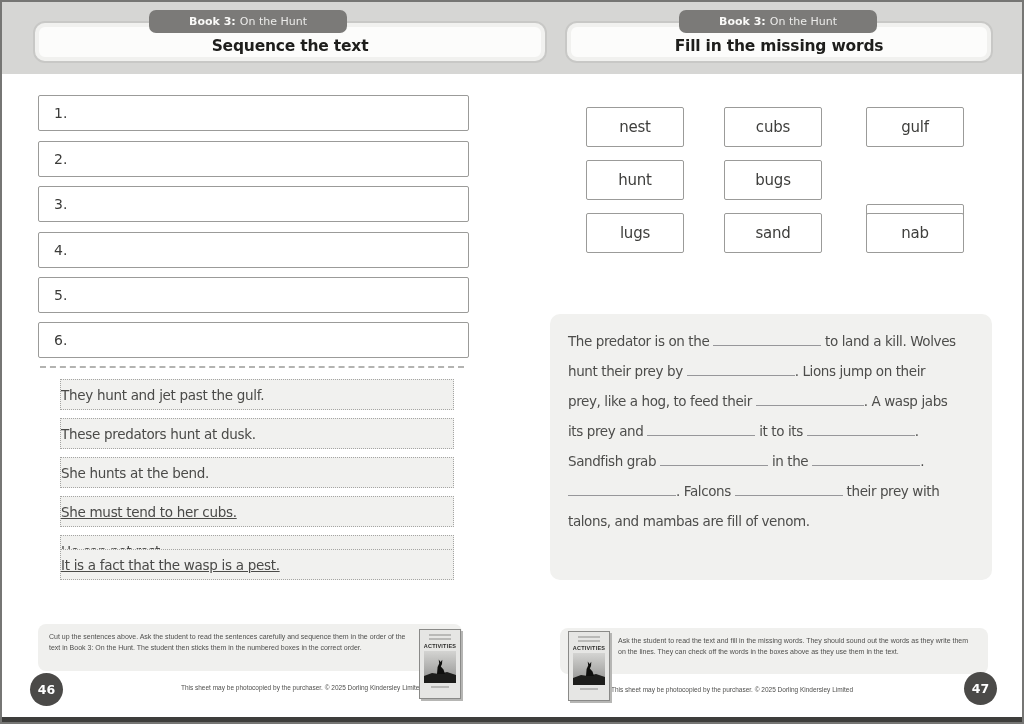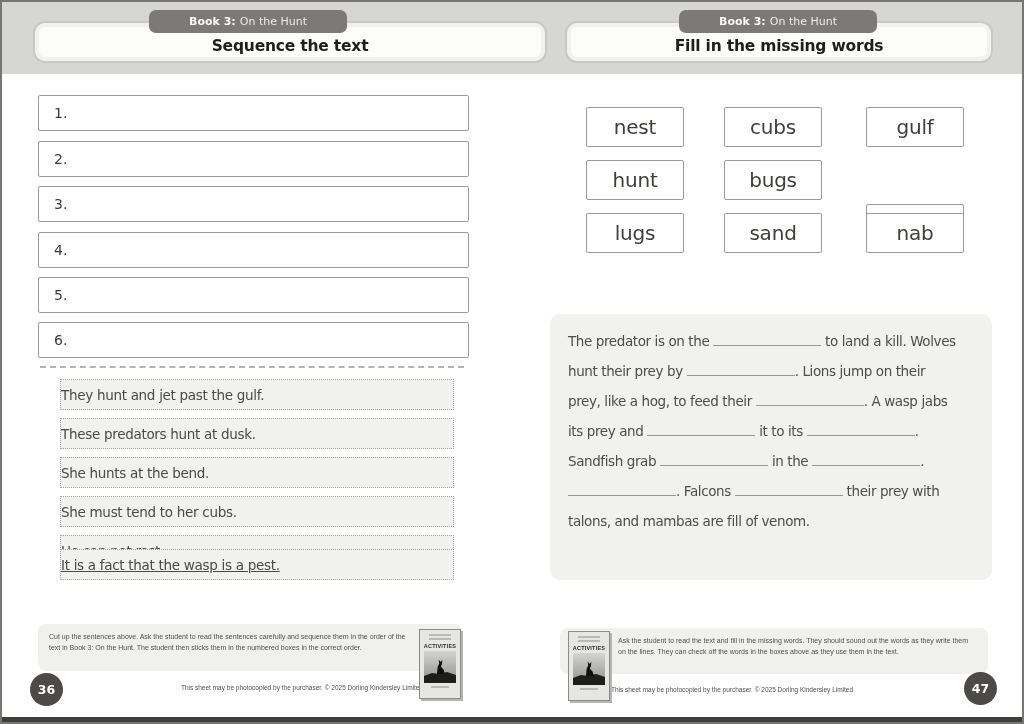--- a/index.html
+++ b/index.html
@@ -32,21 +32,21 @@
   .numbox span{padding-left:15px;font-size:14px;color:#3b3b39;}
   .dashline{position:absolute;left:38px;top:364px;width:424px;border-top:2px dashed #b3b3b1;}
   .strip{
     position:absolute;left:58px;width:394px;height:31px;background:#f1f1ef;
     border:1px dotted #a5a5a3;display:flex;align-items:center;
     font-size:13.5px;letter-spacing:-0.3px;color:#4a4a48;white-space:nowrap;
   }
   .word-card{
     position:absolute;width:98px;height:40px;background:#ffffff;
     border:1.5px solid #9b9b99;border-radius:2px;display:flex;align-items:center;
-    justify-content:center;font-size:20px;color:#3e3e3c;letter-spacing:-0.2px;
+    justify-content:center;font-size:15px;color:#3e3e3c;letter-spacing:-0.2px;
   }
   .para-panel{
     position:absolute;left:548px;top:312px;width:442px;height:266px;
     background:#f1f1ef;border-radius:10px;padding:12px 18px;
   }
   .fline{
     height:30px;line-height:30px;font-size:13.5px;letter-spacing:-0.4px;
     color:#4d4d4b;white-space:nowrap;
   }
   .fblank{
@@ -122,21 +122,21 @@
       </div>
       <div class="numbox" style="top: 320px;">
         <span>6.</span>
       </div>
     </div>
   <div class="dashline"></div>
   <div>
       <div class="strip" style="top: 377px;">They hunt and jet past the gulf.</div>
       <div class="strip" style="top: 416px;">These predators hunt at dusk.</div>
       <div class="strip" style="top: 455px;">She hunts at the bend.</div>
-      <div class="strip" style="top: 494px;">She must tend to her cubs.</div>
+      <div class="strip" style="top: 494px; text-decoration: underline;">She must tend to her cubs.</div>
       <div class="strip" style="top: 533px;">He can not rest.</div>
       <div class="strip" style="top: 547px; text-decoration: underline;">It is a fact that the wasp is a pest.</div>
     </div>
 
   <div>
       <div class="word-card" style="left: 584px; top: 105px;">nest</div>
       <div class="word-card" style="left: 722px; top: 105px;">cubs</div>
       <div class="word-card" style="left: 864px; top: 105px;">gulf</div>
       <div class="word-card" style="left: 584px; top: 158px;">hunt</div>
       <div class="word-card" style="left: 722px; top: 158px;">bugs</div>
@@ -168,21 +168,21 @@
           <stop offset="0" stop-color="#d4d4d2"></stop>
             <stop offset="1" stop-color="#8f8f8d"></stop>
         </linearGradient>
       </defs>
       <rect width="32" height="32" fill="url(#skyL)"></rect>
       <path d="M0 25 L8 22 L15 23 L23 21 L32 24 L32 32 L0 32 Z" fill="#1d1d1b"></path>
       <path d="M13 23 L13.6 16 L15.2 12.5 L14.7 8.5 L16.6 11 L18.3 8.8 L18 13 L16.8 15.5 L19.5 18.5 L21 23 Z" fill="#0f0f0d"></path>
     </svg>
     <div class="cov-foot"></div>
   </div>
-  <div class="page-circle" style="left:28px;top:671px;">36</div>
+  <div class="page-circle" style="left:28px;top:671px;">46</div>
   <div class="copyright" style="left:110px;top:682px;width:380px;">This sheet may be photocopied by the purchaser. © 2025 Dorling Kindersley Limited</div>
 
   <div class="instr-panel instr-right">
     <span>Ask the student to read the text and fill in the missing words. They should sound out the words as they write them on the lines. They can check off the words in the boxes above as they use them in the text.</span>
   </div>
   <div class="cover" style="left:566px;top:629px;">
     <div class="tinyline"></div>
     <div class="tinyline"></div>
     <div class="cov-label">ACTIVITIES</div>
     <svg width="32" height="32" viewBox="0 0 32 32">

